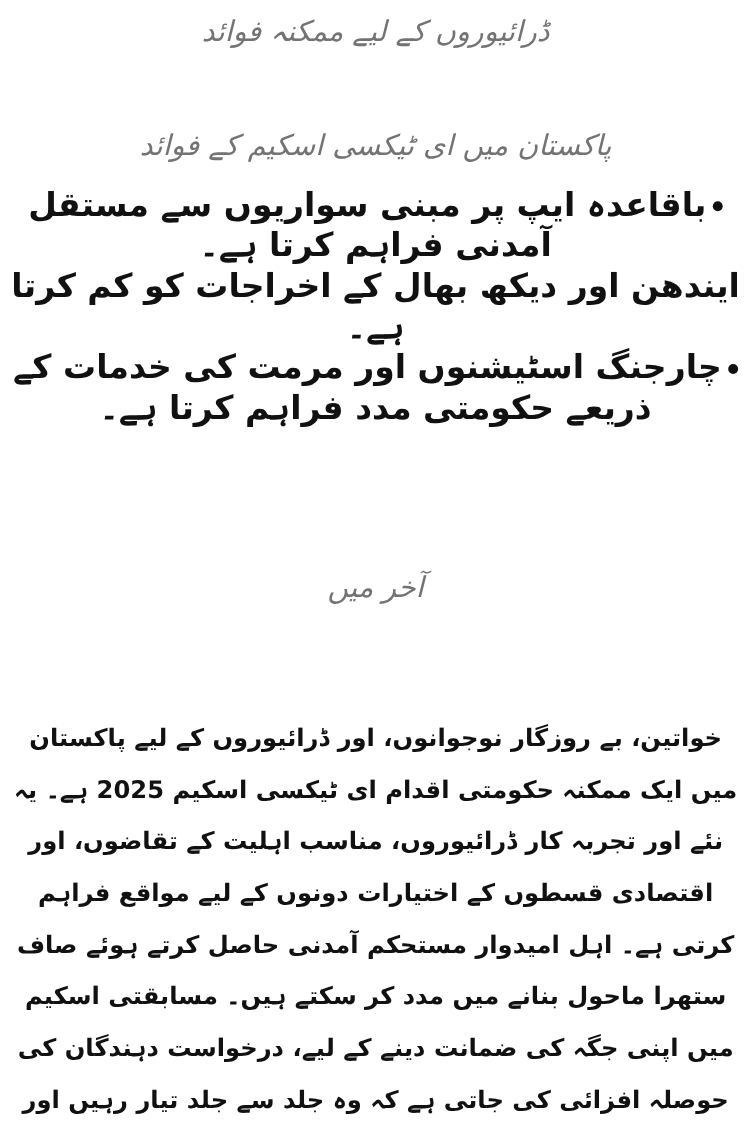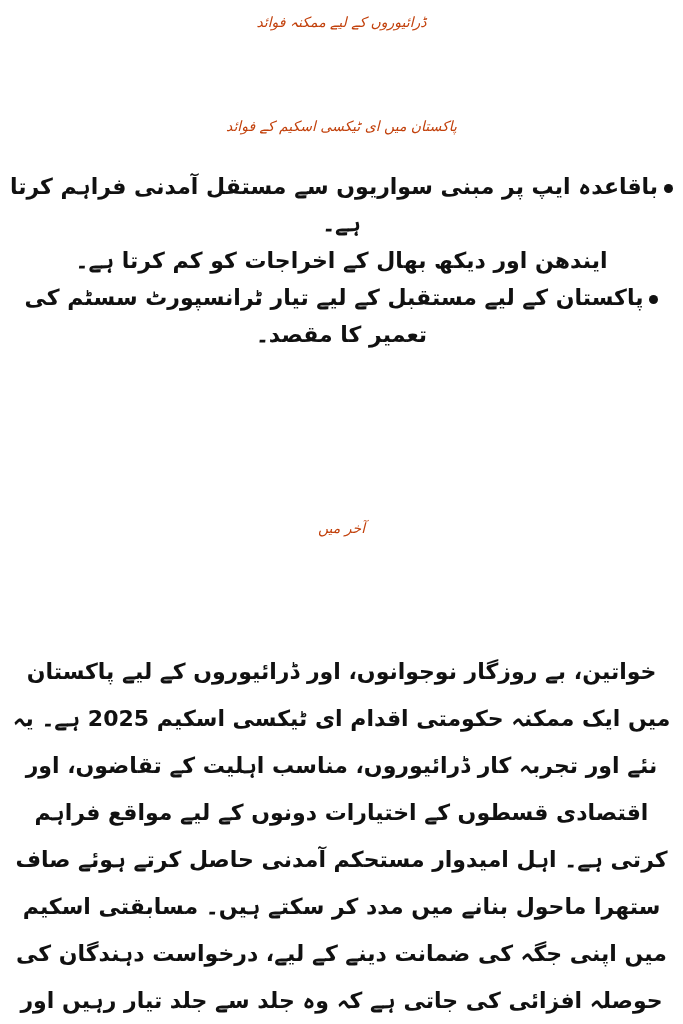--- a/index.html
+++ b/index.html
@@ -15,42 +15,42 @@
       font-family: "DejaVu Sans", sans-serif;
       color: #111111;
     }
     .page {
       direction: rtl;
       width: 683px;
       box-sizing: border-box;
       padding: 0 6px;
     }
     .heading {
-      color: #c2410c;
+      color: #737373;
       text-align: center;
-      font-size: 14px;
+      font-size: 26px;
       font-style: italic;
       font-weight: normal;
       margin: 0;
       line-height: 1.2;
     }
     .h-main { position: absolute; left: 0; right: 0; top: 14px; }
     .h-sub { position: absolute; left: 0; right: 0; top: 118px; }
     .h-end { position: absolute; left: 0; right: 0; top: 520px; }
     .bullets {
       position: absolute;
       left: 6px;
       right: 6px;
       top: 168px;
       margin: 0;
       padding: 0;
       list-style: none;
       direction: rtl;
       text-align: center;
-      font-size: 22px;
+      font-size: 30px;
       line-height: 37px;
       font-weight: bold;
     }
     .bullets li {
       margin: 0;
       padding: 0;
     }
     .bullet-dot {
       display: inline-block;
       width: 9px;
@@ -82,20 +82,20 @@
   <h2 class="heading h-sub">پاکستان میں ای ٹیکسی اسکیم کے فوائد</h2>
 
   <ul class="bullets">
     <li>
       <span class="bullet-dot"></span><span>باقاعدہ ایپ پر مبنی سواریوں سے مستقل آمدنی فراہم کرتا ہے۔</span>
     </li>
     <li>
       <span>ایندھن اور دیکھ بھال کے اخراجات کو کم کرتا ہے۔</span>
     </li>
     <li>
-      <span class="bullet-dot"></span><span>پاکستان کے لیے مستقبل کے لیے تیار ٹرانسپورٹ سسٹم کی تعمیر کا مقصد۔</span>
+      <span class="bullet-dot"></span><span>چارجنگ اسٹیشنوں اور مرمت کی خدمات کے ذریعے حکومتی مدد فراہم کرتا ہے۔</span>
     </li>
   </ul>
 
   <h2 class="heading h-end">آخر میں</h2>
 
   <p class="conclusion">خواتین، بے روزگار نوجوانوں، اور ڈرائیوروں کے لیے پاکستان میں ایک ممکنہ حکومتی اقدام ای ٹیکسی اسکیم 2025 ہے۔ یہ نئے اور تجربہ کار ڈرائیوروں، مناسب اہلیت کے تقاضوں، اور اقتصادی قسطوں کے اختیارات دونوں کے لیے مواقع فراہم کرتی ہے۔ اہل امیدوار مستحکم آمدنی حاصل کرتے ہوئے صاف ستھرا ماحول بنانے میں مدد کر سکتے ہیں۔ مسابقتی اسکیم میں اپنی جگہ کی ضمانت دینے کے لیے، درخواست دہندگان کی حوصلہ افزائی کی جاتی ہے کہ وہ جلد سے جلد تیار رہیں اور رجسٹریشن کھلتے ہی اندراج کریں۔</p>
 </div>
 
 </body></html>

